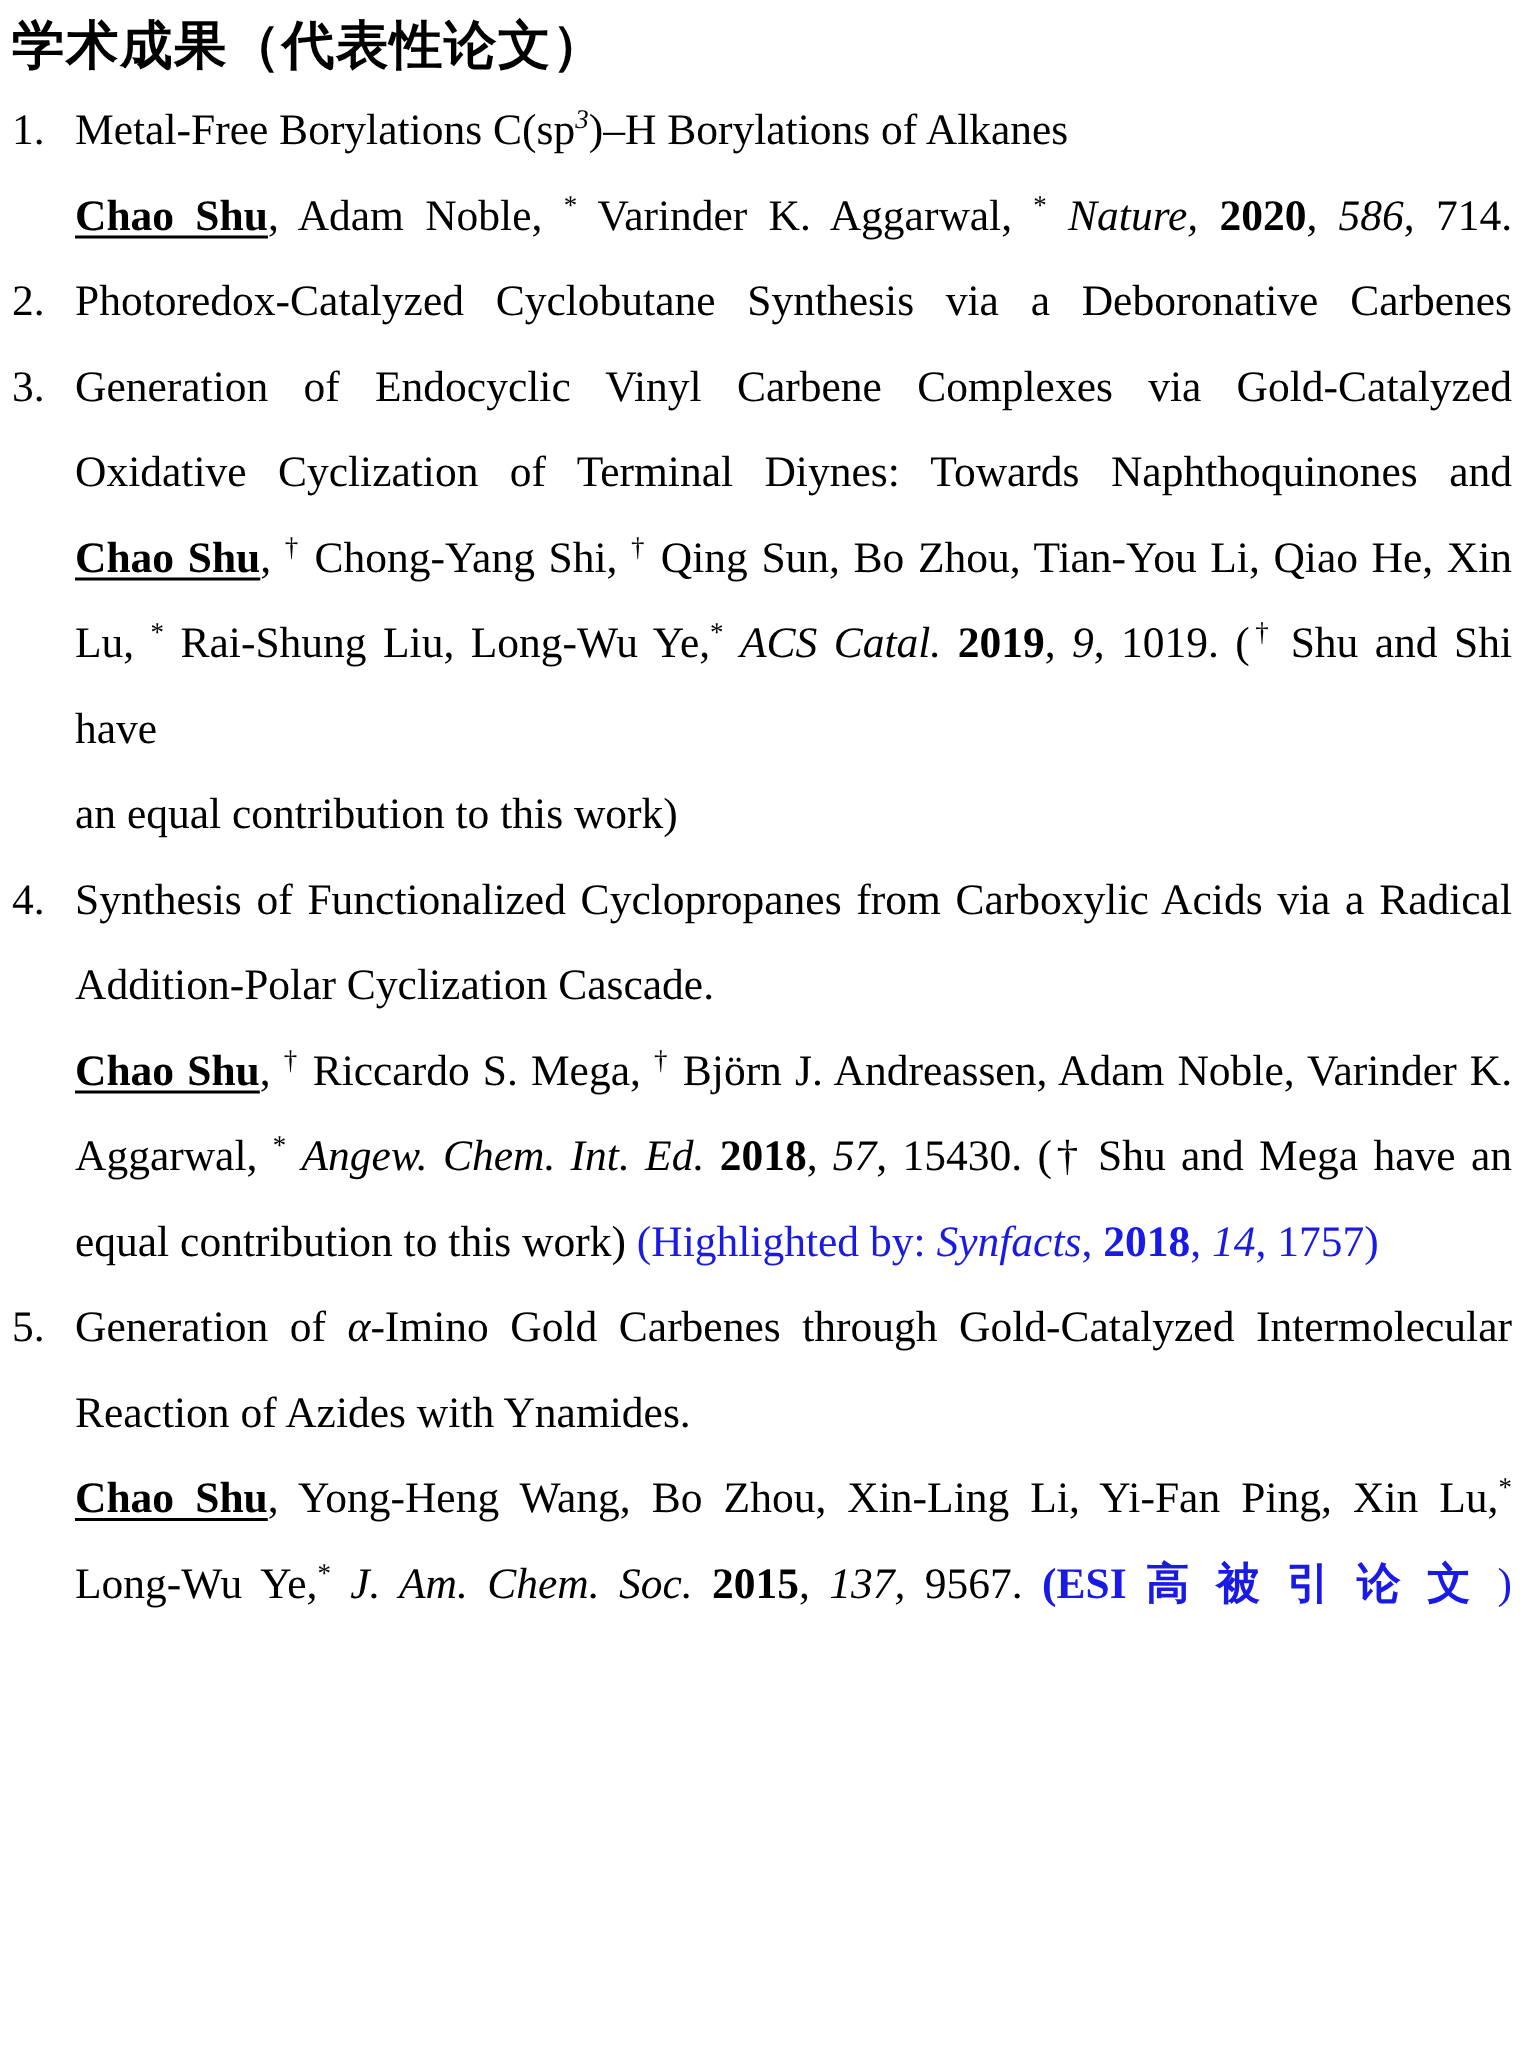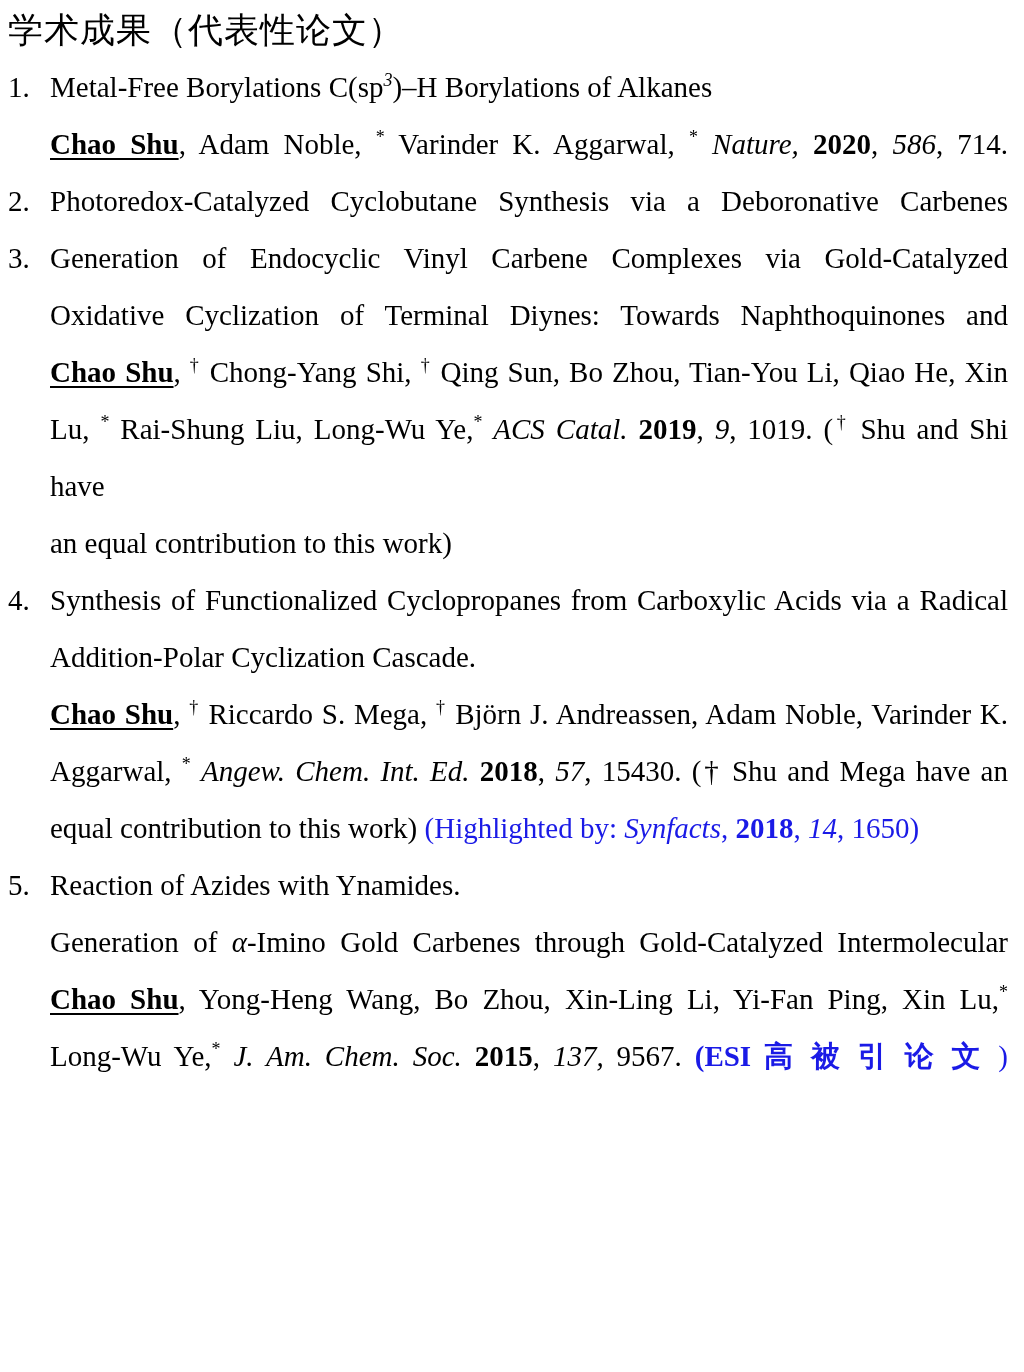--- a/index.html
+++ b/index.html
@@ -11,21 +11,21 @@
     padding: 2px 16px 0 8px;
     background: #ffffff;
     color: #000000;
     font-family: "Liberation Serif", "DejaVu Serif", serif;
     font-size: 29px;
     overflow: hidden;
   }
   h1.doc-title {
     margin: 0;
     font-size: 35px;
-    font-weight: normal;
+    font-weight: bold;
     line-height: 57px;
     letter-spacing: 1px;
     color: #000000;
   }
   .pub { position: relative; margin-left: 42px; }
   .num { position: absolute; left: -42px; top: 0; line-height: 57px; }
   .line {
     line-height: 57px;
     text-align: justify;
     text-justify: inter-word;
@@ -61,24 +61,24 @@
         <div class="line just"><span class="b u">Chao Shu</span><span class="">, </span><span class="sup">†</span><span class=""> Chong-Yang Shi, </span><span class="sup">†</span><span class=""> Qing Sun, Bo Zhou, Tian-You Li, Qiao He, Xin</span></div>
         <div class="line just"><span class="">Lu, </span><span class="sup">*</span><span class=""> Rai-Shung Liu, Long-Wu Ye,</span><span class="sup">*</span><span class=""> </span><span class="i">ACS Catal.</span><span class=""> </span><span class="b">2019</span><span class="">, </span><span class="i">9</span><span class="">, 1019. (</span><span class="sup">†</span><span class=""> Shu and Shi have</span></div>
         <div class="line"><span class="">an equal contribution to this work)</span></div>
       </div>
       <div class="pub">
         <span class="num">4.</span>
         <div class="line just"><span class="">Synthesis of Functionalized Cyclopropanes from Carboxylic Acids via a Radical</span></div>
         <div class="line"><span class="">Addition-Polar Cyclization Cascade.</span></div>
         <div class="line just"><span class="b u">Chao Shu</span><span class="">, </span><span class="sup">†</span><span class=""> Riccardo S. Mega, </span><span class="sup">†</span><span class=""> Björn J. Andreassen, Adam Noble, Varinder K.</span></div>
         <div class="line just"><span class="">Aggarwal, </span><span class="sup">*</span><span class=""> </span><span class="i">Angew. Chem. Int. Ed.</span><span class=""> </span><span class="b">2018</span><span class="">, </span><span class="i">57</span><span class="">, 15430. († Shu and Mega have an</span></div>
-        <div class="line"><span class="">equal contribution to this work) </span><span class="link">(Highlighted by: </span><span class="link i">Synfacts</span><span class="link">, </span><span class="link b">2018</span><span class="link">, </span><span class="link i">14</span><span class="link">, 1650)</span></div>
+        <div class="line"><span class="">equal contribution to this work) </span><span class="link">(Highlighted by: </span><span class="link i">Synfacts</span><span class="link">, </span><span class="link b">2018</span><span class="link">, </span><span class="link i">14</span><span class="link">, 1757)</span></div>
       </div>
       <div class="pub">
         <span class="num">5.</span>
+        <div class="line just"><span class="">Generation of </span><span class="i">α</span><span class="">-Imino Gold Carbenes through Gold-Catalyzed Intermolecular</span></div>
         <div class="line"><span class="">Reaction of Azides with Ynamides.</span></div>
-        <div class="line just"><span class="">Generation of </span><span class="i">α</span><span class="">-Imino Gold Carbenes through Gold-Catalyzed Intermolecular</span></div>
         <div class="line just"><span class="b u">Chao Shu</span><span class="">, Yong-Heng Wang, Bo Zhou, Xin-Ling Li, Yi-Fan Ping, Xin Lu,</span><span class="sup">*</span></div>
         <div class="line just"><span class="">Long-Wu Ye,</span><span class="sup">*</span><span class=""> </span><span class="i">J. Am. Chem. Soc.</span><span class=""> </span><span class="b">2015</span><span class="">, </span><span class="i">137,</span><span class=""> 9567. </span><span class="link b">(ESI </span><span class="link b csp">高被引论文</span><span class="link">)</span></div>
         <div class="line"></div>
       </div>
     </div>
 </div>
 
 </body></html>

